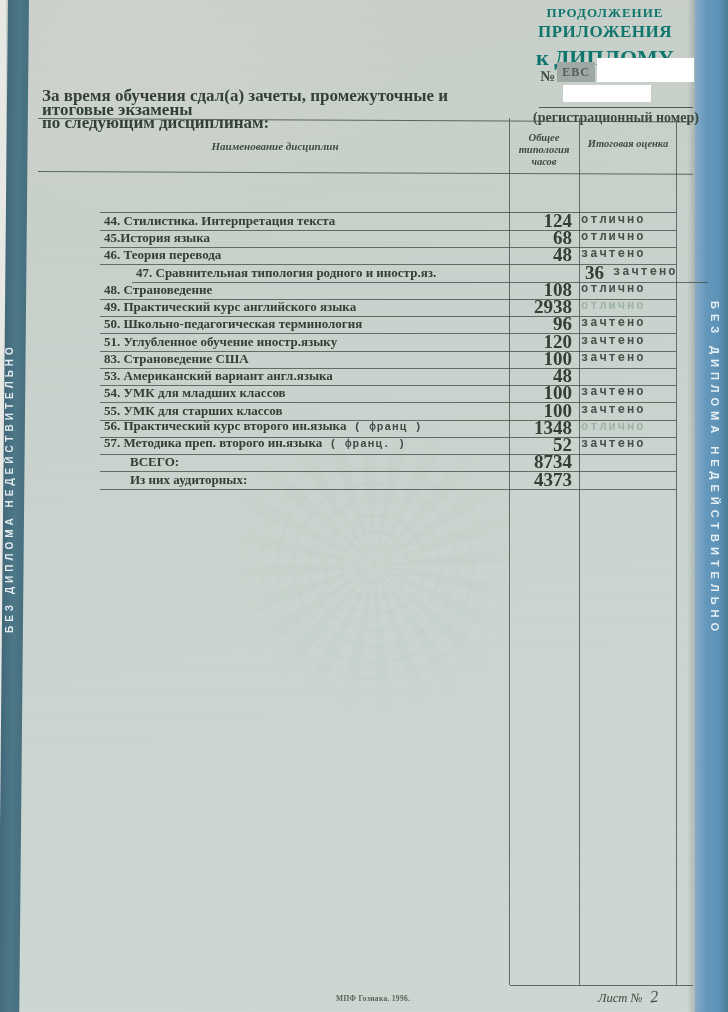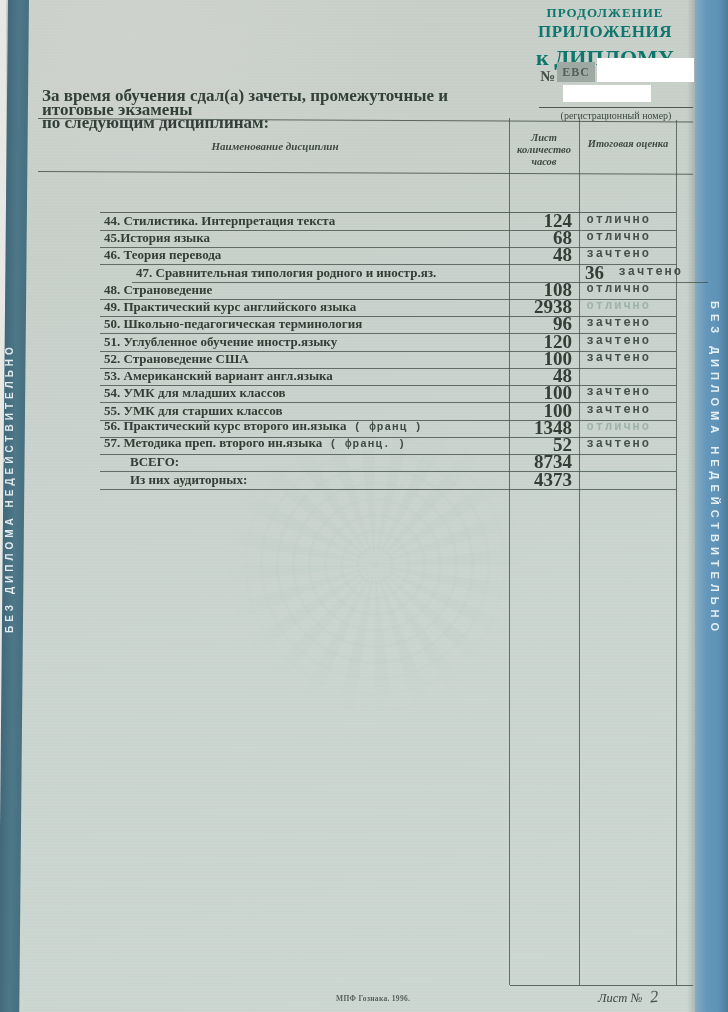--- a/index.html
+++ b/index.html
@@ -34,21 +34,21 @@
   .hdr .h1{font-size:13px;font-weight:bold;letter-spacing:1px;}
   .hdr .h2{font-size:17px;font-weight:bold;letter-spacing:.5px;margin-top:1px;}
   .hdr .h3{font-size:22px;font-weight:bold;margin-top:3px;}
   .numsign{position:absolute;left:540px;top:68px;font-size:15px;font-weight:bold;color:#434e47;}
   .series{position:absolute;left:557px;top:62px;width:38px;height:20px;background:#9ea9a4;
     color:#525e57;font-weight:bold;font-size:12px;letter-spacing:1px;text-align:center;line-height:20px;
     filter:blur(.4px);}
   .redact1{position:absolute;left:597px;top:58px;width:97px;height:24px;background:#ffffff;}
   .redact2{position:absolute;left:563px;top:85px;width:88px;height:17px;background:#ffffff;}
   .reg-line{position:absolute;left:539px;top:107px;width:154px;height:1px;background:#4d5850;}
-  .reg-cap{position:absolute;left:532px;top:110px;width:168px;text-align:center;font-size:10px;font-weight:normal;color:#3c463f;}
+  .reg-cap{position:absolute;left:532px;top:110px;width:168px;text-align:center;font-size:14px;font-weight:bold;color:#3c463f;}
   
   .intro{position:absolute;left:42px;top:89px;width:480px;font-size:17px;font-weight:bold;color:#33403a;line-height:13.5px;}
   
   .hline{position:absolute;height:1px;background:rgba(70,84,76,.85);}
   .vline{position:absolute;width:1px;background:rgba(70,84,76,.8);}
   .l-top{left:38px;top:118px;width:655px;transform:rotate(.3deg);transform-origin:left;}
   .l-head{left:38px;top:171px;width:655px;transform:rotate(.25deg);transform-origin:left;}
   .l-pre{left:100px;top:212px;width:576px;}
   .l-bot{left:510px;top:985px;width:183px;}
   .v1{left:509px;top:118px;height:867px;}
@@ -58,21 +58,21 @@
   .colhead{position:absolute;font-size:10.5px;font-style:italic;font-weight:600;color:#3e4a43;text-align:center;line-height:12px;}
   .ch-name{left:130px;top:140px;width:290px;font-size:11px;}
   .ch-hours{left:510px;top:132px;width:68px;}
   .ch-grade{left:580px;top:138px;width:96px;}
   
   .row{position:absolute;left:100px;width:576px;height:17.25px;border-bottom:1px solid rgba(70,84,76,.8);line-height:17px;white-space:nowrap;}
   .rname{position:absolute;left:4px;bottom:1px;font-size:13px;font-weight:600;color:#333e37;}
   .row.indent .rname{left:30px;}
   .typed{font-family:"Liberation Mono","DejaVu Sans Mono",monospace;font-size:11px;font-weight:bold;color:#3f4c45;letter-spacing:1px;}
   .rhours{position:absolute;left:410px;width:62px;bottom:1px;text-align:right;font-size:19px;font-weight:600;color:#333e37;}
-  .rgrade{position:absolute;left:456px;width:95px;bottom:1px;text-align:right;
+  .rgrade{position:absolute;left:481px;width:95px;bottom:1px;text-align:left;
     font-family:"Liberation Mono","DejaVu Sans Mono",monospace;font-size:12px;font-weight:bold;letter-spacing:2px;color:#44514a;}
   .rgrade.faded{color:#9db3a8;filter:blur(.3px);}
   
   .imprint{position:absolute;left:336px;top:994px;font-size:7.5px;font-weight:bold;color:#59635c;letter-spacing:.3px;filter:blur(.3px);}
   .sheet{position:absolute;left:598px;top:987px;font-size:12.5px;font-style:italic;color:#3d4841;}
   .sheet .num{display:inline-block;font-size:17px;margin-left:8px;transform:rotate(-6deg);color:#46524b;}
 </style>
 </head>
 <body>
 
@@ -106,21 +106,21 @@
 
   <div class="hline l-top"></div>
   <div class="hline l-head"></div>
   <div class="hline l-pre"></div>
   <div class="hline l-bot"></div>
   <div class="vline v1"></div>
   <div class="vline v2"></div>
   <div class="vline v3"></div>
 
   <div class="colhead ch-name">Наименование дисциплин</div>
-  <div class="colhead ch-hours">Лист количество часов</div>
+  <div class="colhead ch-hours">Общее типология часов</div>
   <div class="colhead ch-grade">Итоговая оценка</div>
 
   <div>
       <div class="row" style="top: 212.5px;">
         <span class="rname">44. Стилистика. Интерпретация текста</span>
         <span class="rhours">124</span>
         <span class="rgrade">отлично</span>
       </div>
       <div class="row" style="top: 229.75px;">
         <span class="rname">45.История языка</span>
@@ -151,21 +151,21 @@
         <span class="rname">50. Школьно-педагогическая терминология</span>
         <span class="rhours">96</span>
         <span class="rgrade">зачтено</span>
       </div>
       <div class="row" style="top: 333.25px;">
         <span class="rname">51. Углубленное обучение иностр.языку</span>
         <span class="rhours">120</span>
         <span class="rgrade">зачтено</span>
       </div>
       <div class="row" style="top: 350.5px;">
-        <span class="rname">52. Страноведение США</span>
+        <span class="rname">83. Страноведение США</span>
         <span class="rhours">100</span>
         <span class="rgrade">зачтено</span>
       </div>
       <div class="row" style="top: 367.75px;">
         <span class="rname">53. Американский вариант англ.языка</span>
         <span class="rhours">48</span>
         <span class="rgrade"></span>
       </div>
       <div class="row" style="top: 385px;">
         <span class="rname">54. УМК для младших классов</span>

